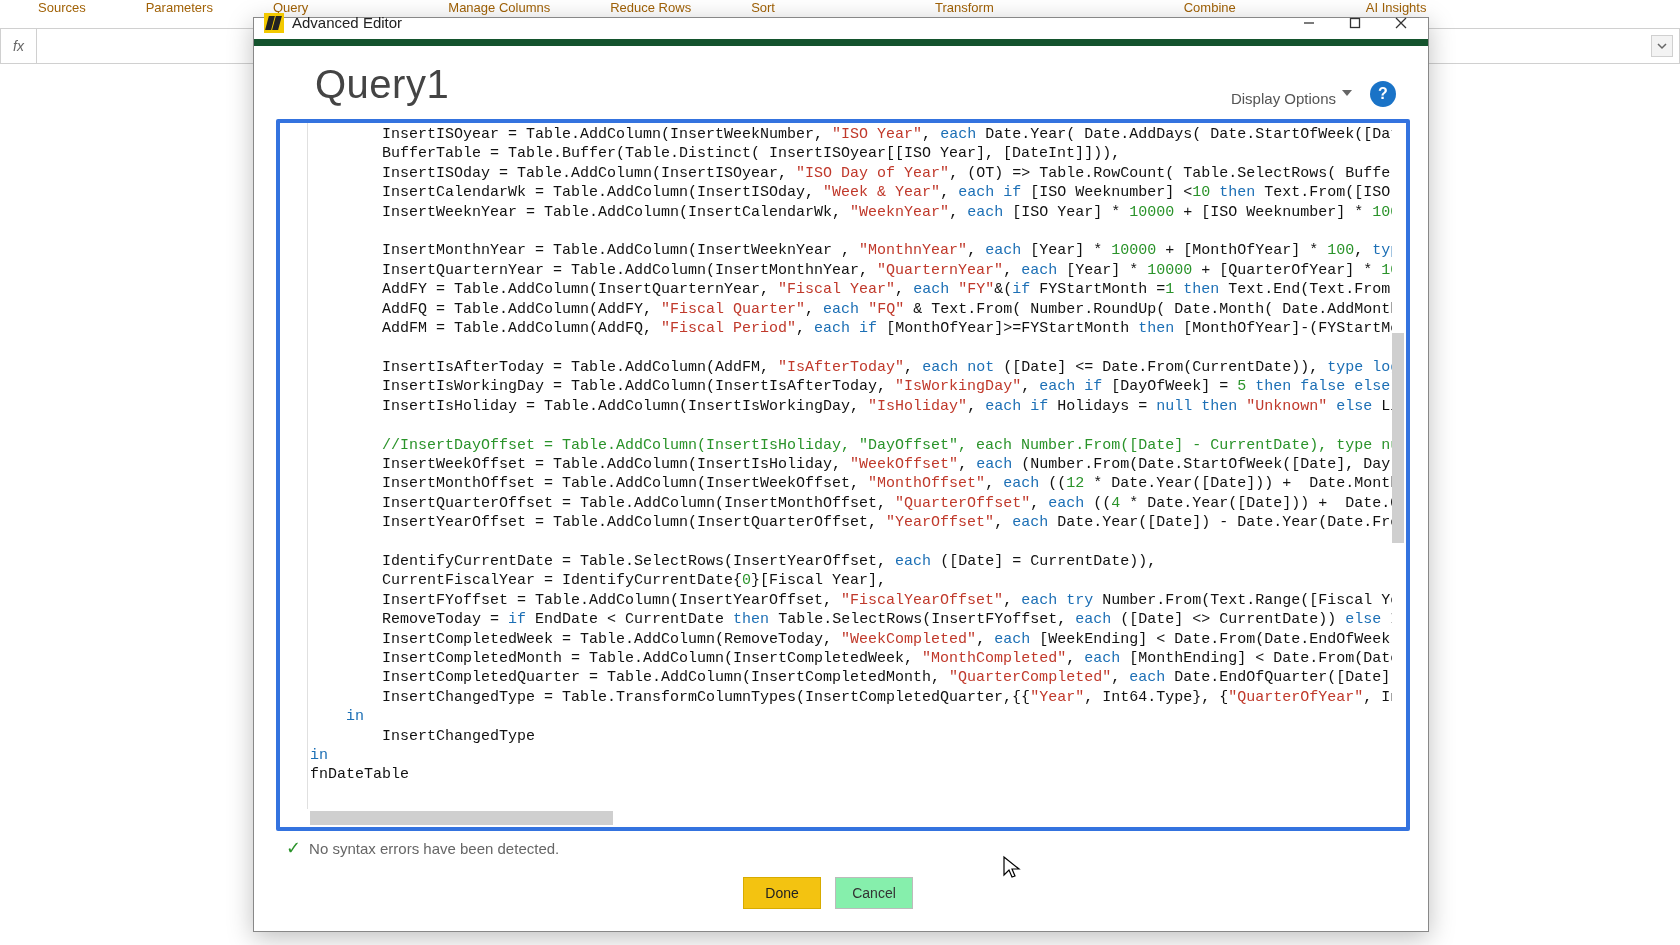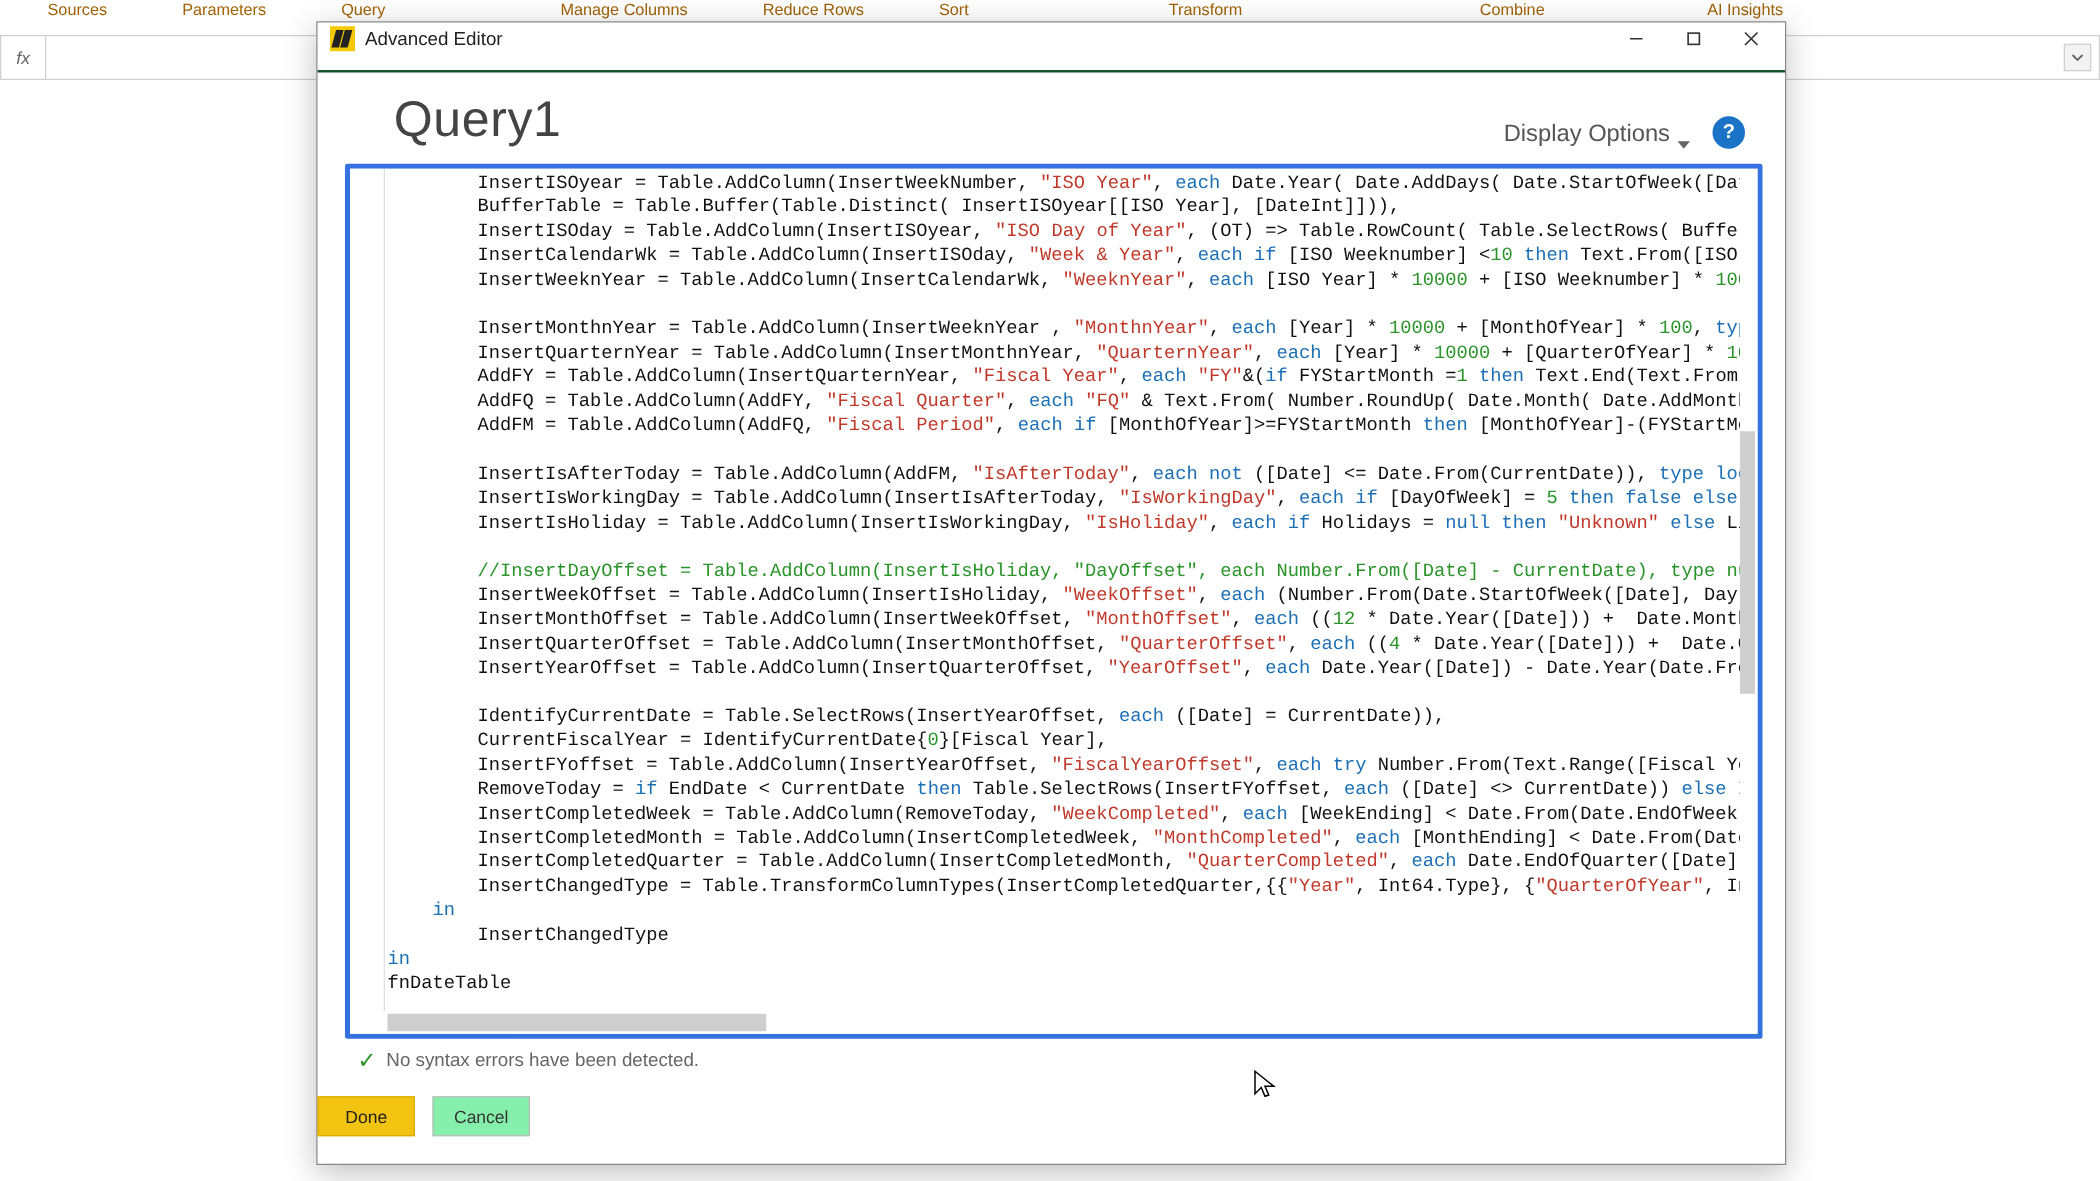--- a/index.html
+++ b/index.html
@@ -34,22 +34,22 @@
   .dialog {
     position:absolute;
     left:253px; top:17px;
     width:1176px; height:915px;
     background:#fff;
     border:1px solid #888;
     box-shadow:0 6px 24px rgba(0,0,0,.25);
     display:flex; flex-direction:column;
   }
   .titlebar {
-    height:40px; display:flex; align-items:center; padding:0 4px 12px 10px;
-    border-bottom:2px solid #14532d;
+    height:28px; display:flex; align-items:center; padding:0 4px 12px 10px;
+    border-bottom:7px solid #14532d;
   }
   .titlebar .appicon {
     width:20px; height:20px; background:#f3c900; position:relative; margin-right:8px;
   }
   .titlebar .appicon:after{
     content:""; position:absolute; left:3px; top:3px; width:6px; height:14px; background:#222;
     transform:skewX(-15deg);
   }
   .titlebar .appicon:before{
     content:""; position:absolute; left:10px; top:3px; width:6px; height:14px; background:#222;
@@ -61,21 +61,21 @@
     width:46px; height:38px; display:flex; align-items:center; justify-content:center;
     color:#333; font-size:14px; cursor:pointer;
   }
 
   .subhead {
     display:flex; align-items:flex-end; padding:16px 32px 12px 32px;margin-left:29px;
   }
   .queryname { font-size:40px; font-weight:300; color:#444; letter-spacing:0.5px;}
   .head-spacer { flex:1; }
   .dispopt {
-    font-size:19px; color:#555; display:flex; align-items:flex-end; gap:6px; cursor:pointer;
+    font-size:15px; color:#555; display:flex; align-items:flex-start; gap:6px; cursor:pointer;
     margin-right:18px;
   }
   .caret-down {
     width:0; height:0; border-left:5px solid transparent; border-right:5px solid transparent;
     border-top:6px solid #666;
   }
   .helpbtn {
     width:26px; height:26px; border-radius:50%; background:#1a73c7; color:#fff;
     display:flex; align-items:center; justify-content:center; font-weight:bold; font-size:16px;
     cursor:pointer;
@@ -131,21 +131,21 @@
     background:#cfcfcf;
   }
 
   .status {
     display:flex; align-items:center; gap:8px;
     padding:2px 0 0 32px; color:#666; font-size:15px;
   }
   .status .check { color:#2a932a; font-size:18px; }
 
   .footer {
-    display:flex; justify-content:flex-start; gap:14px;
+    display:flex; justify-content:center; gap:14px;
     padding:18px 26px 22px 0;
   }
   .btn {
     min-width:78px; height:32px; padding:0 14px;
     border:1px solid #bbb; background:#86efac; color:#333;
     font-size:14px; display:flex; align-items:center; justify-content:center;
     cursor:pointer;
   }
   .btn.primary { background:#f3c311; border-color:#d7ab00; color:#222; font-weight:500;}
 

